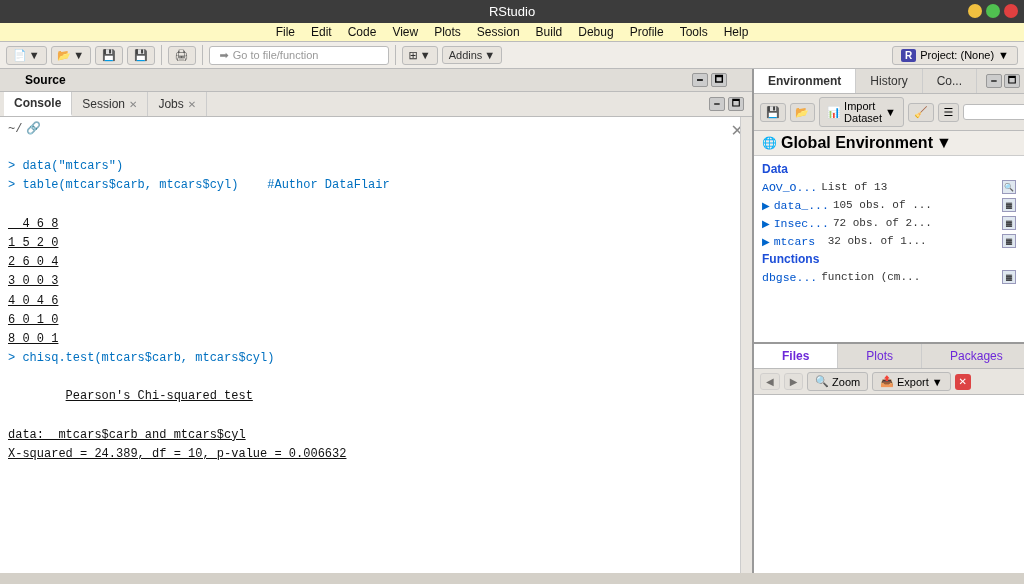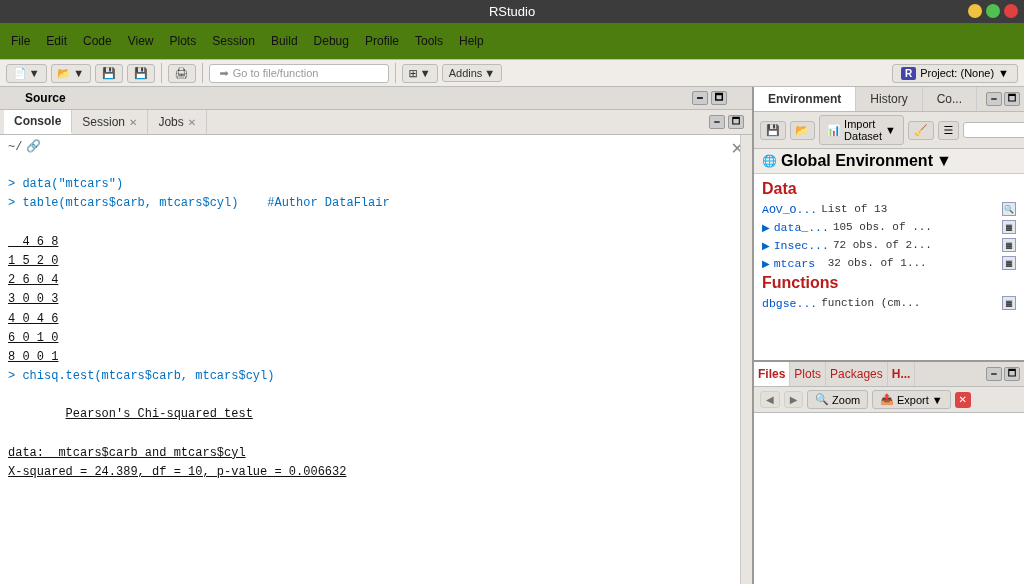--- a/index.html
+++ b/index.html
@@ -25,26 +25,27 @@
       width: 14px; height: 14px;
       border-radius: 50%;
       display: inline-block;
     }
     .win-btn.min { background: #f0c040; }
     .win-btn.max { background: #50c050; }
     .win-btn.cls { background: #e04040; }
 
     
     #menubar {
-      background: #4d7c0f;
-      border-bottom: 1px solid #bbb;
-      display: flex;
-      align-items: center;
-      padding: 9px 4px;
+      background: #fef9c3;
+      border-bottom: 1px solid #bbb;
+      display: flex;
+      align-items: center;
+      padding: 0 4px;
       gap: 2px;
+      justify-content: center;
     }
     .menu-item {
       padding: 2px 7px;
       cursor: pointer;
       border-radius: 2px;
       font-size: 12px;
       color: #111;
     }
 
     
@@ -288,22 +289,22 @@
     
     #env-content {
       background: white;
       flex: 1;
       overflow-y: auto;
       padding: 4px 0;
     }
     .env-section-header {
       font-weight: bold;
       padding: 2px 8px;
-      font-size: 16px;
-      color: #b91c1c;
+      font-size: 12px;
+      color: #1d4ed8;
     }
     .env-row {
       display: flex;
       align-items: center;
       padding: 2px 8px;
       font-size: 11.5px;
       cursor: pointer;
       gap: 4px;
     }
     .env-row .env-name { color: #0055cc; min-width: 50px; font-family: 'Courier New', monospace; }
@@ -324,25 +325,25 @@
     #files-tabs {
       background: #e0ddd8;
       border-bottom: 1px solid #bbb;
       border-top: 2px solid #999;
       display: flex;
       align-items: center;
       justify-content: space-between;
     }
     .files-tab-group { display: flex; }
     .files-tab {
-      padding: 5px 4px;
+      padding: 5px 28px;
       cursor: pointer;
       font-size: 12px;
       border-right: 1px solid #ccc;
-      color: #b91c1c;
+      color: #6d28d9;
     }
     .files-tab.active {
       background: white;
       font-weight: bold;
     }
     .files-tab.help-tab {
       font-weight: bold;
     }
 
     

